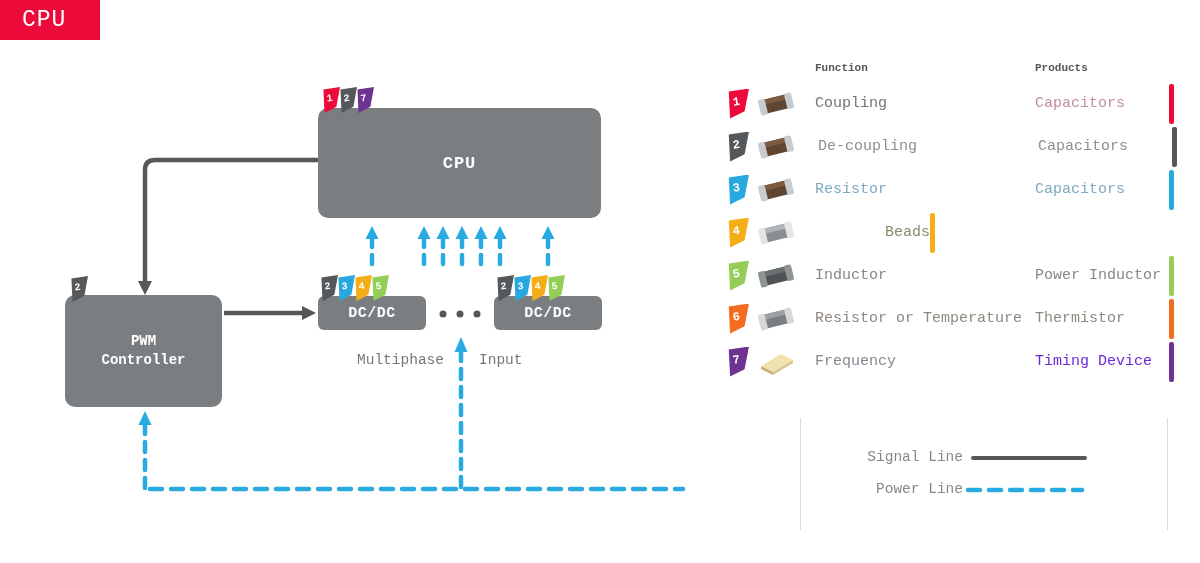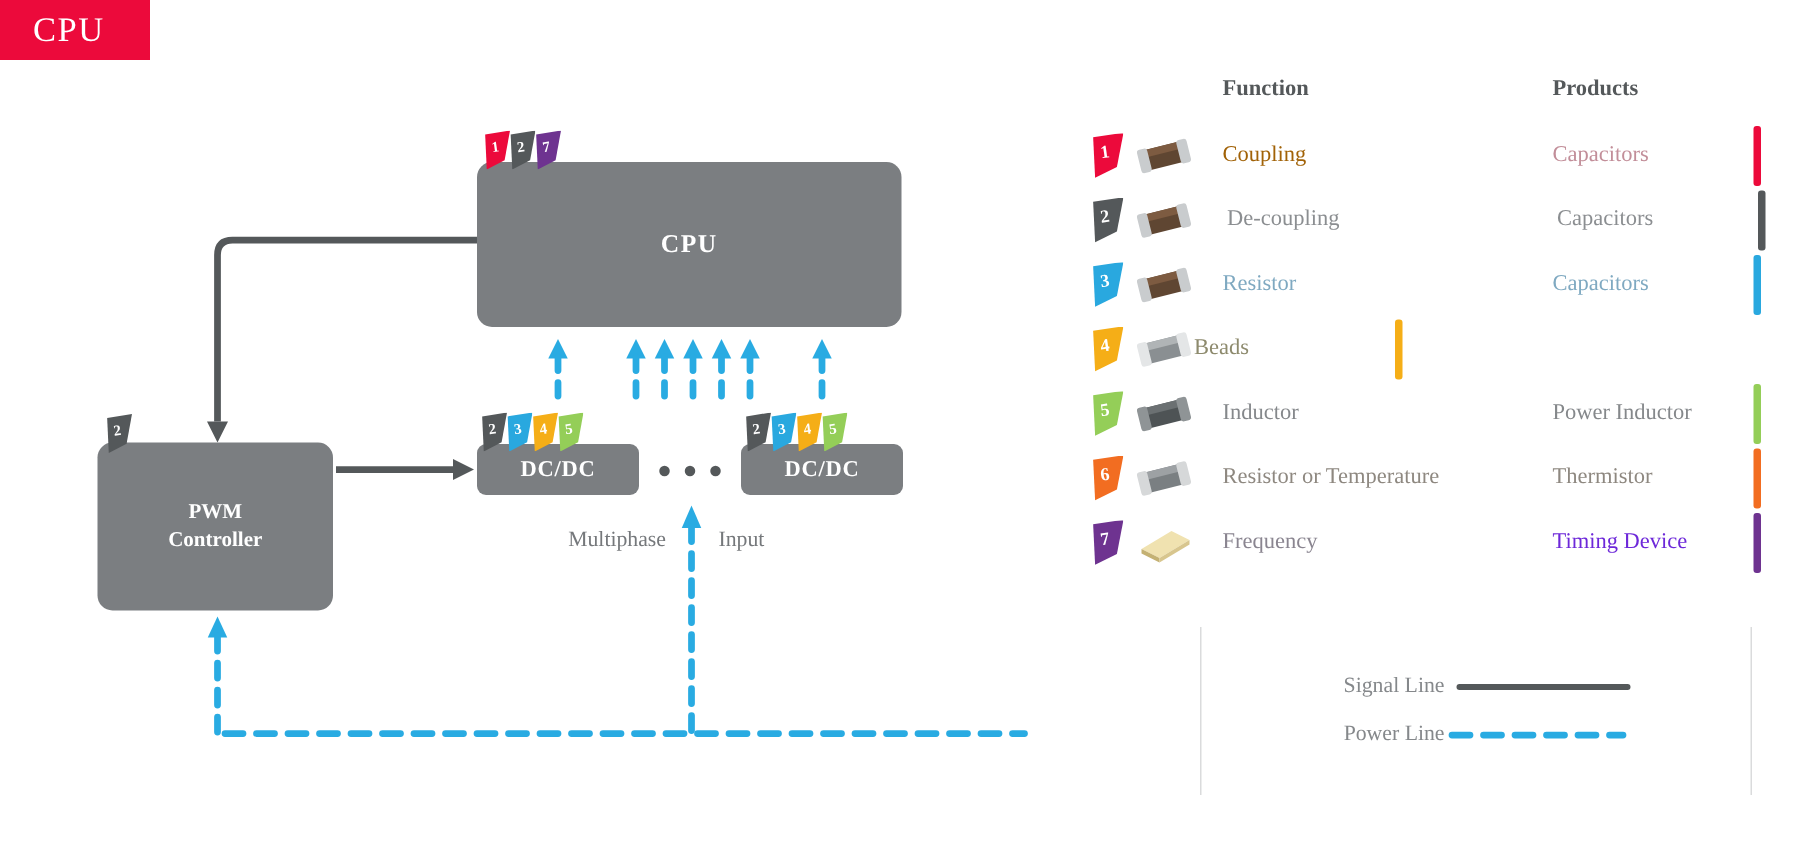--- a/index.html
+++ b/index.html
@@ -1,18 +1,18 @@
 <!DOCTYPE html>
 <html><head>
 <meta charset="utf-8">
 <style>
   html,body{margin:0;padding:0;background:#fff;}
   .canvas{
     position:relative;width:1200px;height:563px;background:#ffffff;
-    font-family:Liberation Serif, serif;overflow:hidden;
+    font-family:Liberation Mono, monospace;overflow:hidden;
   }
   
   .badge{
     position:absolute;left:0;top:0;width:100px;height:40px;
     display:flex;align-items:center;padding-left:22px;box-sizing:border-box;
     color:#fff;font-size:23px;letter-spacing:1px;
   }
   
   #wires{position:absolute;left:0;top:0;width:1200px;height:563px;z-index:1;}
   
@@ -36,21 +36,21 @@
   .flag span{
     color:#fff;font-weight:bold;transform:rotate(-8deg) translate(-1px,-2px);
   }
   .flag.sm{width:18px;height:26px;margin-right:-1px;font-size:10px;}
   .flag.lg{width:22px;height:30px;font-size:12px;}
   
   .lbl{position:absolute;color:#75787b;font-size:14.5px;z-index:2;}
   .lbl.multiphase{left:294px;top:352px;width:150px;text-align:right;}
   .lbl.input{left:479px;top:352px;width:100px;}
   
-  .legend-header{position:absolute;top:51px;font-size:15px;font-weight:bold;color:#54585a;z-index:2;}
+  .legend-header{position:absolute;top:62px;font-size:11px;font-weight:bold;color:#54585a;z-index:2;}
   .legend-header.function{left:815px;}
   .legend-header.products{left:1035px;}
   #legend-rows{position:absolute;left:727px;top:82px;width:452px;z-index:2;}
   .lrow{height:43px;display:flex;align-items:center;}
   .lrow .chip{width:40px;height:30px;margin-left:7px;flex:none;}
   .lrow .fn{margin-left:19px;width:220px;font-size:15px;}
   .lrow .pr{width:134px;font-size:15px;}
   .lrow .bar{width:5px;height:40px;border-radius:2px;flex:none;}
   
   .divider{position:absolute;top:418px;height:112px;width:1px;background:#dadbdc;z-index:2;}
@@ -172,21 +172,21 @@
           <span>1</span>
         </div>
         <div class="chip"><svg width="40" height="30" viewBox="0 0 40 30">
             <g transform="rotate(-14 20 15)">
               <rect x="8" y="8" width="24" height="14" fill="#5f4632"></rect>
               <rect x="8" y="8" width="24" height="5" fill="#7d5b41"></rect>
               <rect x="3" y="7" width="7" height="16" rx="2" fill="#c9ccce"></rect>
               <rect x="30" y="7" width="7" height="16" rx="2" fill="#c9ccce"></rect>
             </g>
           </svg></div>
-        <div class="fn" style="color: #a16207;">Coupling</div>
+        <div class="fn" style="color: #737373;">Coupling</div>
         <div class="pr" style="color: rgb(194, 142, 153);">Capacitors</div>
         <div class="bar" style="background: rgb(236, 10, 59);"></div>
       </div>
       <div class="lrow">
         <div class="flag lg" style="background: rgb(84, 88, 90);">
           <span>2</span>
         </div>
         <div class="chip"><svg width="40" height="30" viewBox="0 0 40 30">
             <g transform="rotate(-14 20 15)">
               <rect x="8" y="8" width="24" height="14" fill="#5f4632"></rect>
@@ -220,21 +220,21 @@
           <span>4</span>
         </div>
         <div class="chip"><svg width="40" height="30" viewBox="0 0 40 30">
             <g transform="rotate(-14 20 15)">
               <rect x="8" y="8" width="24" height="14" fill="#8a8f92"></rect>
               <rect x="8" y="8" width="24" height="5" fill="#b0b4b6"></rect>
               <rect x="3" y="7" width="7" height="16" rx="2" fill="#e4e6e7"></rect>
               <rect x="30" y="7" width="7" height="16" rx="2" fill="#e4e6e7"></rect>
             </g>
           </svg></div>
-        <div class="pr" style="color: rgb(141, 138, 109);">Beads</div>
+        <div class="pr" style="color: rgb(141, 138, 109); text-align: right;">Beads</div>
         <div class="bar" style="background: rgb(245, 174, 23);"></div>
       </div>
       <div class="lrow">
         <div class="flag lg" style="background: rgb(148, 206, 88);">
           <span>5</span>
         </div>
         <div class="chip"><svg width="40" height="30" viewBox="0 0 40 30">
             <g transform="rotate(-14 20 15)">
               <rect x="8" y="8" width="24" height="14" fill="#4e5355"></rect>
               <rect x="8" y="8" width="24" height="5" fill="#6b7072"></rect>

